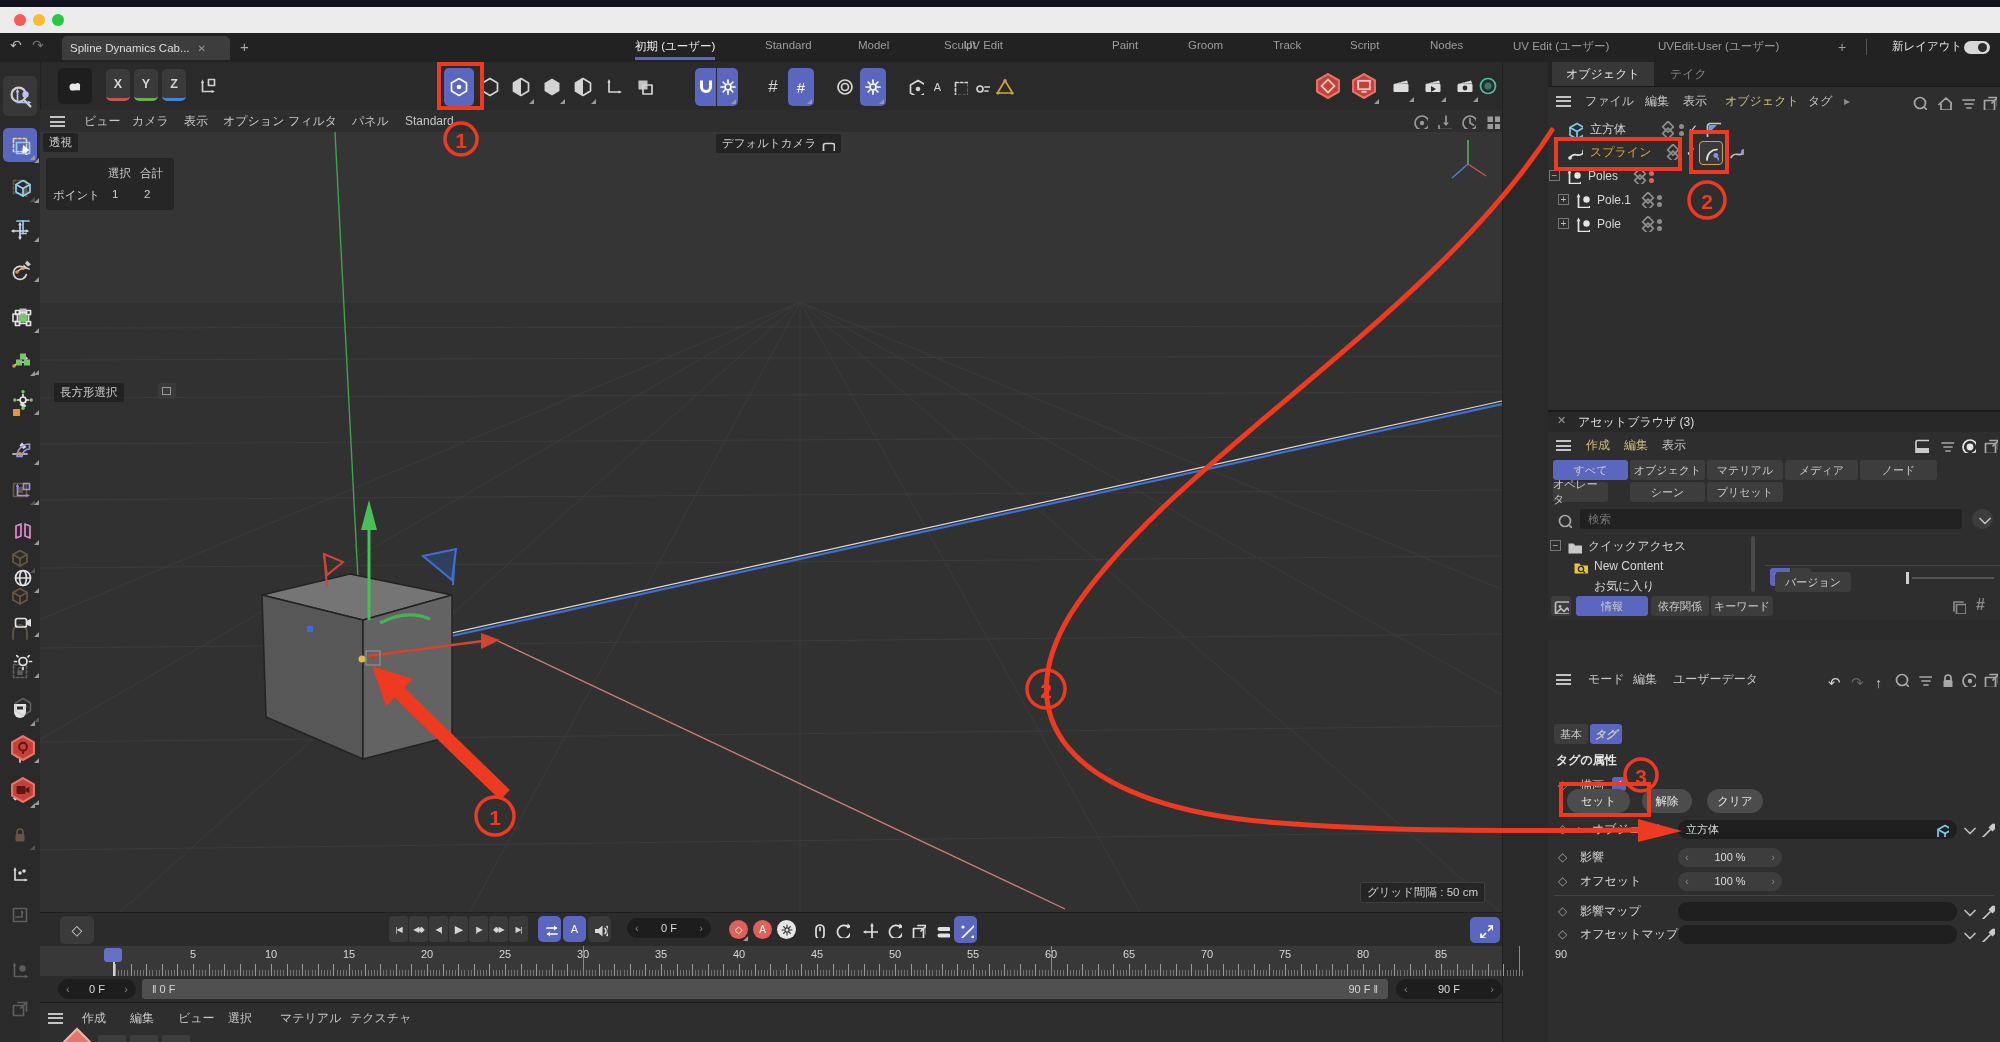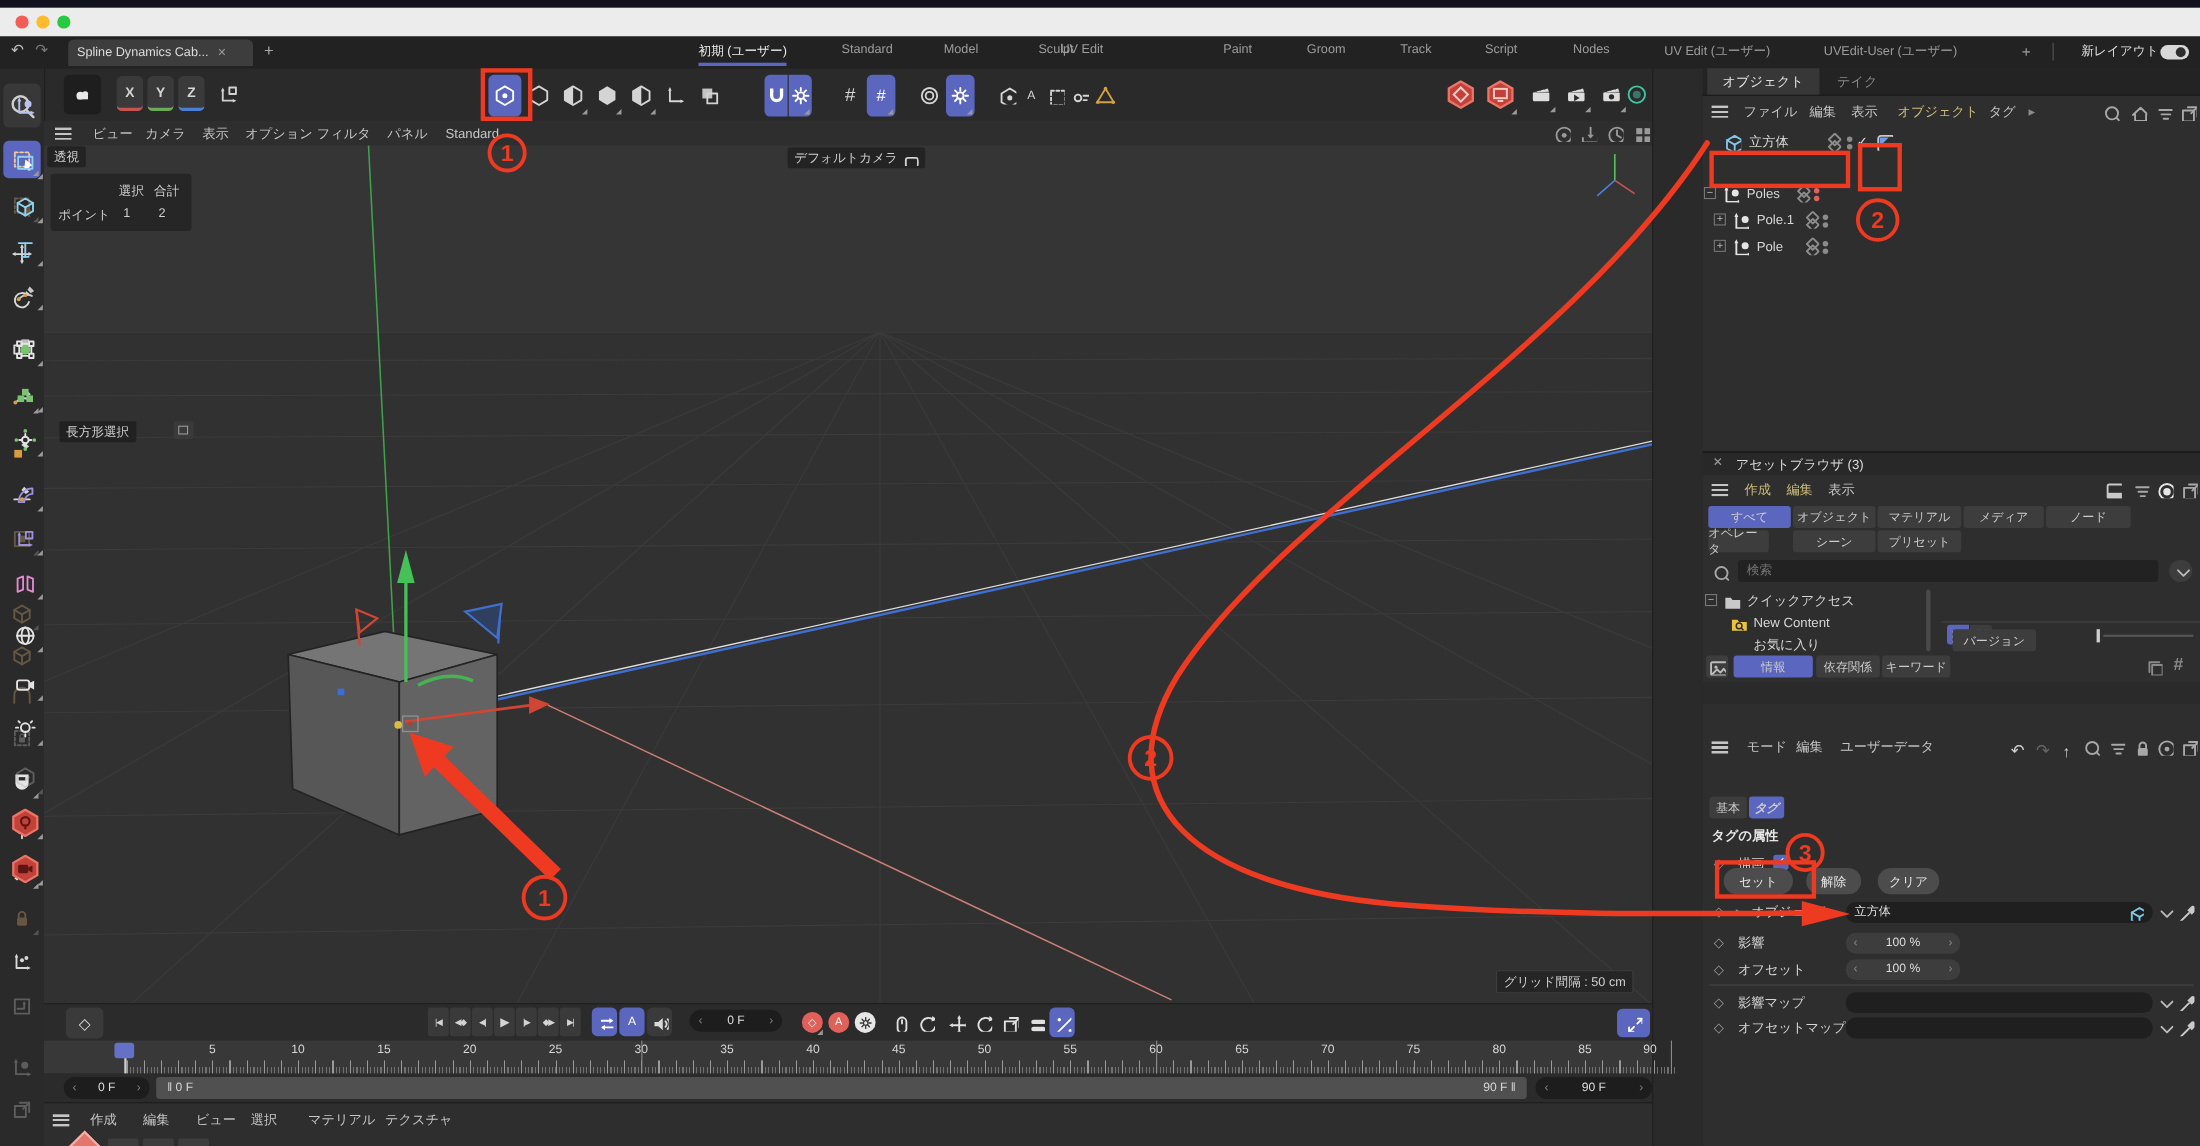--- a/index.html
+++ b/index.html
@@ -916,20 +916,38 @@
         </svg>
       <span class="dots" style="left:131px">
           <i class="dot"></i>
           <i class="dot"></i>
         </span>
       <span class="ab" style="left:140px;top:0;color:#e4e4e4">✓</span>
       <svg class="ic16 ab" style="left:157px;top:3px;color:#c9c9c9">
           <use href="#d-dtag"></use>
         </svg>
     </div>
+    <div class="orow" style="top:79px">
+      <svg class="ic16 ab" style="left:19px;top:3px;color:#e4e4e4">
+          <use href="#d-spline"></use>
+        </svg>
+      <span class="lbl nw" style="left:42px;color:#e0a33c">スプライン</span>
+      <svg class="ic16 ab" style="left:115px;top:3px;color:#8d8d8d">
+          <use href="#d-layers"></use>
+        </svg>
+      <span class="ab" style="left:138px;top:0;color:#e4e4e4">✓</span>
+      <div class="tagbox" style="left:151px;top:0;border:1.5px solid #caa54a">
+          <svg class="ic16" style="color:#e4e4e4">
+            <use href="#d-tagpin"></use>
+          </svg>
+        </div>
+      <svg class="ic16 ab" style="left:180px;top:3px;color:#bbb">
+          <use href="#d-stag"></use>
+        </svg>
+    </div>
     <div class="orow" style="top:103px">
       <span class="exp" style="left:1px">−</span>
       <svg class="ic16 ab" style="left:17px;top:3px;color:#e4e4e4">
           <use href="#d-null"></use>
         </svg>
       <span class="lbl nw" style="left:40px">Poles</span>
       <svg class="ic16 ab" style="left:82px;top:3px;color:#8d8d8d">
           <use href="#d-layers"></use>
         </svg>
       <span class="dots" style="left:101px">
@@ -1244,21 +1262,21 @@
     <span class="tick-num" style="left:689px">40</span>
     <span class="tick-num" style="left:767px">45</span>
     <span class="tick-num" style="left:845px">50</span>
     <span class="tick-num" style="left:923px">55</span>
     <span class="tick-num" style="left:1001px">60</span>
     <span class="tick-num" style="left:1079px">65</span>
     <span class="tick-num" style="left:1157px">70</span>
     <span class="tick-num" style="left:1235px">75</span>
     <span class="tick-num" style="left:1313px">80</span>
     <span class="tick-num" style="left:1391px">85</span>
-    <span class="tick-num" style="left:1450px">90</span>
+    <span class="tick-num" style="left:1511px">90</span>
     <div class="ticks"></div>
     <div class="ab" style="left:543px;top:0;width:1px;height:30px;background:#8a8a8a"></div>
     <div class="ab" style="left:1011px;top:0;width:1px;height:30px;background:#8a8a8a"></div>
     <div class="ab" style="left:1479px;top:0;width:1px;height:30px;background:#8a8a8a"></div>
     <div class="ab" style="left:64px;top:2px;width:18px;height:14px;background:#6471c7;border-radius:3px"></div>
     <div class="ab" style="left:73px;top:16px;width:2px;height:14px;background:#d0d0d0"></div>
   </div>
 
   <div class="ab rangerow">
     <div class="dfield" style="left:18px;top:3px;width:78px">

